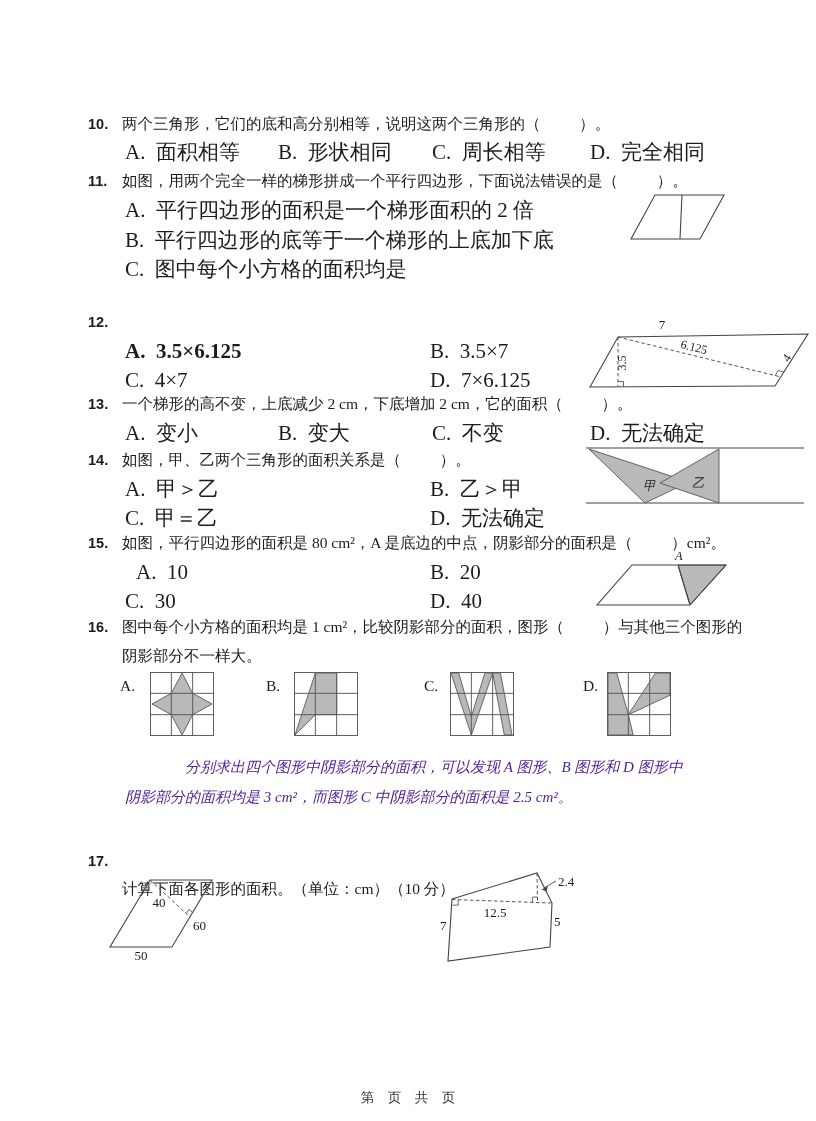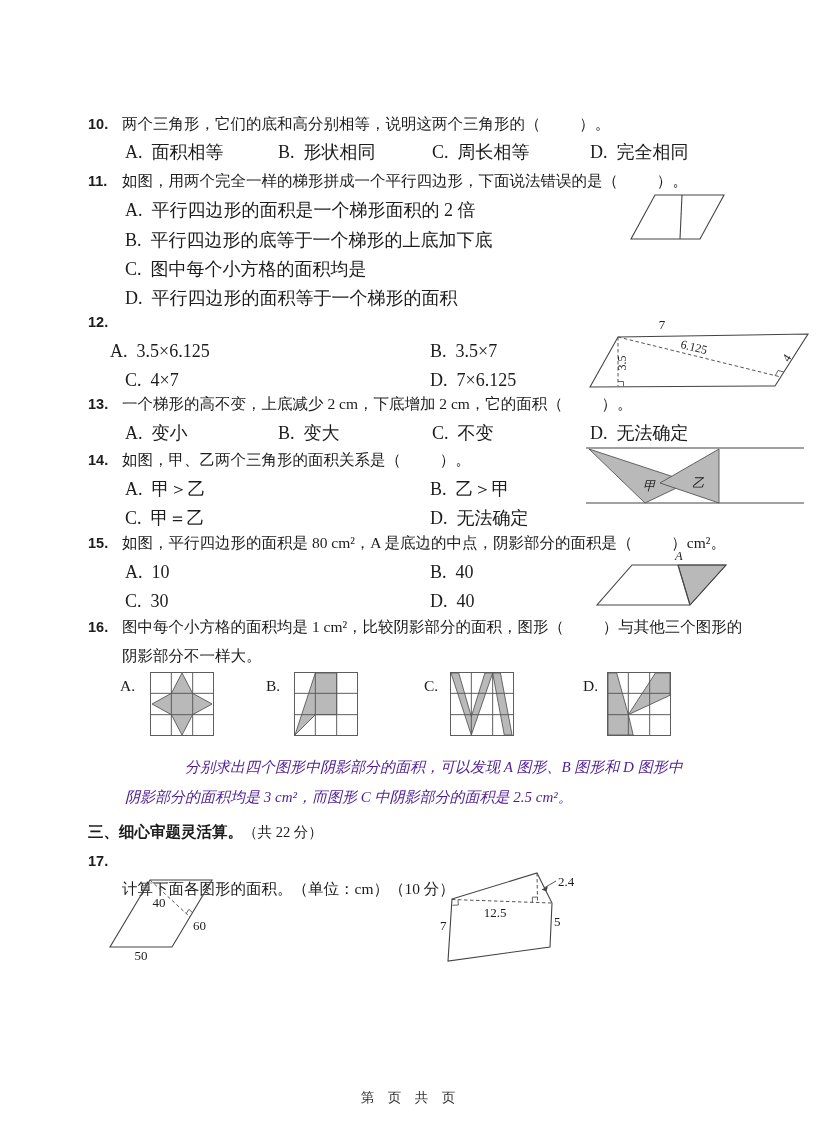--- a/index.html
+++ b/index.html
@@ -6,21 +6,21 @@
   html,body { background:#ffffff; }
   .page {
     position:relative; width:816px; height:1121px; background:#ffffff;
     font-family:"Liberation Serif", serif; color:#1c1c1c; overflow:hidden;
   }
   .line { position:absolute; font-size:15.5px; line-height:20px; white-space:pre; }
   .qnum {
     position:absolute; font-family:"Liberation Sans", sans-serif;
     font-weight:700; font-size:14.5px; line-height:20px;
   }
-  .opt { position:absolute; font-size:18px; line-height:20px; white-space:pre; }
+  .opt { position:absolute; font-size:21px; line-height:20px; white-space:pre; }
   .hand { position:absolute; font-style:italic; font-size:15px; line-height:20px; white-space:pre; color:#4c1d95; }
   .sec-title { font-family:"Liberation Sans", sans-serif; font-weight:700; font-size:15.5px; }
   .sec-score { font-family:"Liberation Serif", serif; font-weight:400; font-size:14.5px; }
   .gridlabel { position:absolute; font-size:15.5px; line-height:20px; }
   .footer { position:absolute; left:50%; transform:translateX(-50%); font-size:13.5px; color:#333; }
   svg { position:absolute; overflow:visible; }
   svg text { font-family:"Liberation Serif", serif; fill:#1c1c1c; }
   .figstroke { fill:none; stroke:#444; stroke-width:1.1; }
   .figdash { fill:none; stroke:#555; stroke-width:1; stroke-dasharray:3.5 2.5; }
   .figshade { fill:#b9b9b9; stroke:#555; stroke-width:0.9; }
@@ -37,29 +37,28 @@
   <span class="opt" style="left:125px; top:142px;">A.  面积相等</span>
   <span class="opt" style="left:278px; top:142px;">B.  形状相同</span>
   <span class="opt" style="left:432px; top:142px;">C.  周长相等</span>
   <span class="opt" style="left:590px; top:142px;">D.  完全相同</span>
 
   <span class="qnum" style="left:88px; top:171px;">11.</span>
   <span class="line" style="left:122px; top:171px;">如图，用两个完全一样的梯形拼成一个平行四边形，下面说法错误的是（          ）。</span>
   <span class="opt" style="left:125px; top:200px;">A.  平行四边形的面积是一个梯形面积的 2 倍</span>
   <span class="opt" style="left:125px; top:230px;">B.  平行四边形的底等于一个梯形的上底加下底</span>
   <span class="opt" style="left:125px; top:259px;">C.  图中每个小方格的面积均是</span>
-  <span class="opt" style="left:125px; top:288px;">D.  平行四边形的面积等于一个梯形的面积</span>
 
   <svg style="left:630px; top:194px;" width="96" height="47" viewBox="0 0 96 47">
     <polygon class="figstroke" points="25,1 94,1 70,45 1,45"></polygon>
     <line class="figstroke" x1="52" y1="1" x2="50" y2="45"></line>
   </svg>
 
   <span class="qnum" style="left:88px; top:312px;">12.</span>
-  <span class="opt" style="left:110px; top:341px;">A.  3.5×6.125</span>
+  <span class="opt" style="left:125px; top:341px;font-weight:bold;">A.  3.5×6.125</span>
   <span class="opt" style="left:430px; top:341px;">B.  3.5×7</span>
   <span class="opt" style="left:125px; top:370px;">C.  4×7</span>
   <span class="opt" style="left:430px; top:370px;">D.  7×6.125</span>
 
   <svg style="left:585px; top:315px;" width="228" height="82" viewBox="0 0 228 82">
     <polygon class="figstroke" points="5,72 33,22 223,19 190,71"></polygon>
     <line class="figdash" x1="33" y1="22" x2="33" y2="71"></line>
     <path class="ra" d="M33 66.5 H38.5 V71.6"></path>
     <line class="figdash" x1="33" y1="22" x2="196" y2="62"></line>
     <path class="ra" d="M190 61 L193 55.5 L199 57"></path>
@@ -87,22 +86,22 @@
     <line class="figstroke" x1="0" y1="5" x2="218" y2="5"></line>
     <line class="figstroke" x1="0" y1="60" x2="218" y2="60"></line>
     <polygon class="figshade" points="3,6 59,60 103,39"></polygon>
     <polygon class="figshade" points="133,6 133,60 74,40"></polygon>
     <text x="57" y="47" font-size="12.5" font-style="italic">甲</text>
     <text x="106" y="44" font-size="12.5" font-style="italic">乙</text>
   </svg>
 
   <span class="qnum" style="left:88px; top:533px;">15.</span>
   <span class="line" style="left:122px; top:533px;">如图，平行四边形的面积是 80 cm²，A 是底边的中点，阴影部分的面积是（          ）cm²。</span>
-  <span class="opt" style="left:125px; top:562px;">A.  10</span>
-  <span class="opt" style="left:430px; top:562px;">B.  40</span>
+  <span class="opt" style="left:136px; top:562px;">A.  10</span>
+  <span class="opt" style="left:430px; top:562px;">B.  20</span>
   <span class="opt" style="left:125px; top:591px;">C.  30</span>
   <span class="opt" style="left:430px; top:591px;">D.  40</span>
 
   <svg style="left:595px; top:548px;" width="140" height="64" viewBox="0 0 140 64">
     <polygon class="figshade" points="83,17 131,17 95,57"></polygon>
     <polygon class="figstroke" points="2,57 95,57 131,17 37,17"></polygon>
     <line class="figstroke" x1="83" y1="17" x2="95" y2="57"></line>
     <text x="80" y="12" font-size="12.5" font-style="italic">A</text>
   </svg>
 
@@ -149,21 +148,20 @@
     <line class="gridline" x1="22" y1="0" x2="22" y2="66"></line>
     <line class="gridline" x1="44" y1="0" x2="44" y2="66"></line>
     <line class="gridline" x1="0" y1="22" x2="66" y2="22"></line>
     <line class="gridline" x1="0" y1="44" x2="66" y2="44"></line>
     <rect class="gridline" x="0.5" y="0.5" width="65" height="65" fill="none"></rect>
   </svg>
 
   <span class="hand" style="left:185px; top:757px;">分别求出四个图形中阴影部分的面积，可以发现 A 图形、B 图形和 D 图形中</span>
   <span class="hand" style="left:125px; top:787px;">阴影部分的面积均是 3 cm²，而图形 C 中阴影部分的面积是 2.5 cm²。</span>
 
-  <div class="line" style="left:88px; top:822px;"><span class="sec-title">三、细心审题灵活算。</span><span class="sec-score">（共 22 分）</span></div>
 
   <span class="qnum" style="left:88px; top:851px;">17.</span>
   <span class="line" style="left:122px; top:879px;text-align:center;">计算下面各图形的面积。（单位：cm）（10 分）</span>
 
   <svg style="left:103px; top:872px;" width="120" height="90" viewBox="0 0 120 90">
     <polygon class="figstroke" points="7,75 69,75 109,8 47,8"></polygon>
     <line class="figdash" x1="47" y1="8" x2="87" y2="45"></line>
     <path class="ra" d="M83.3 41.6 L85.9 37.3 L89.6 40.7"></path>
     <text x="56" y="35" font-size="13" text-anchor="middle">40</text>
     <text x="90" y="58" font-size="13">60</text>

